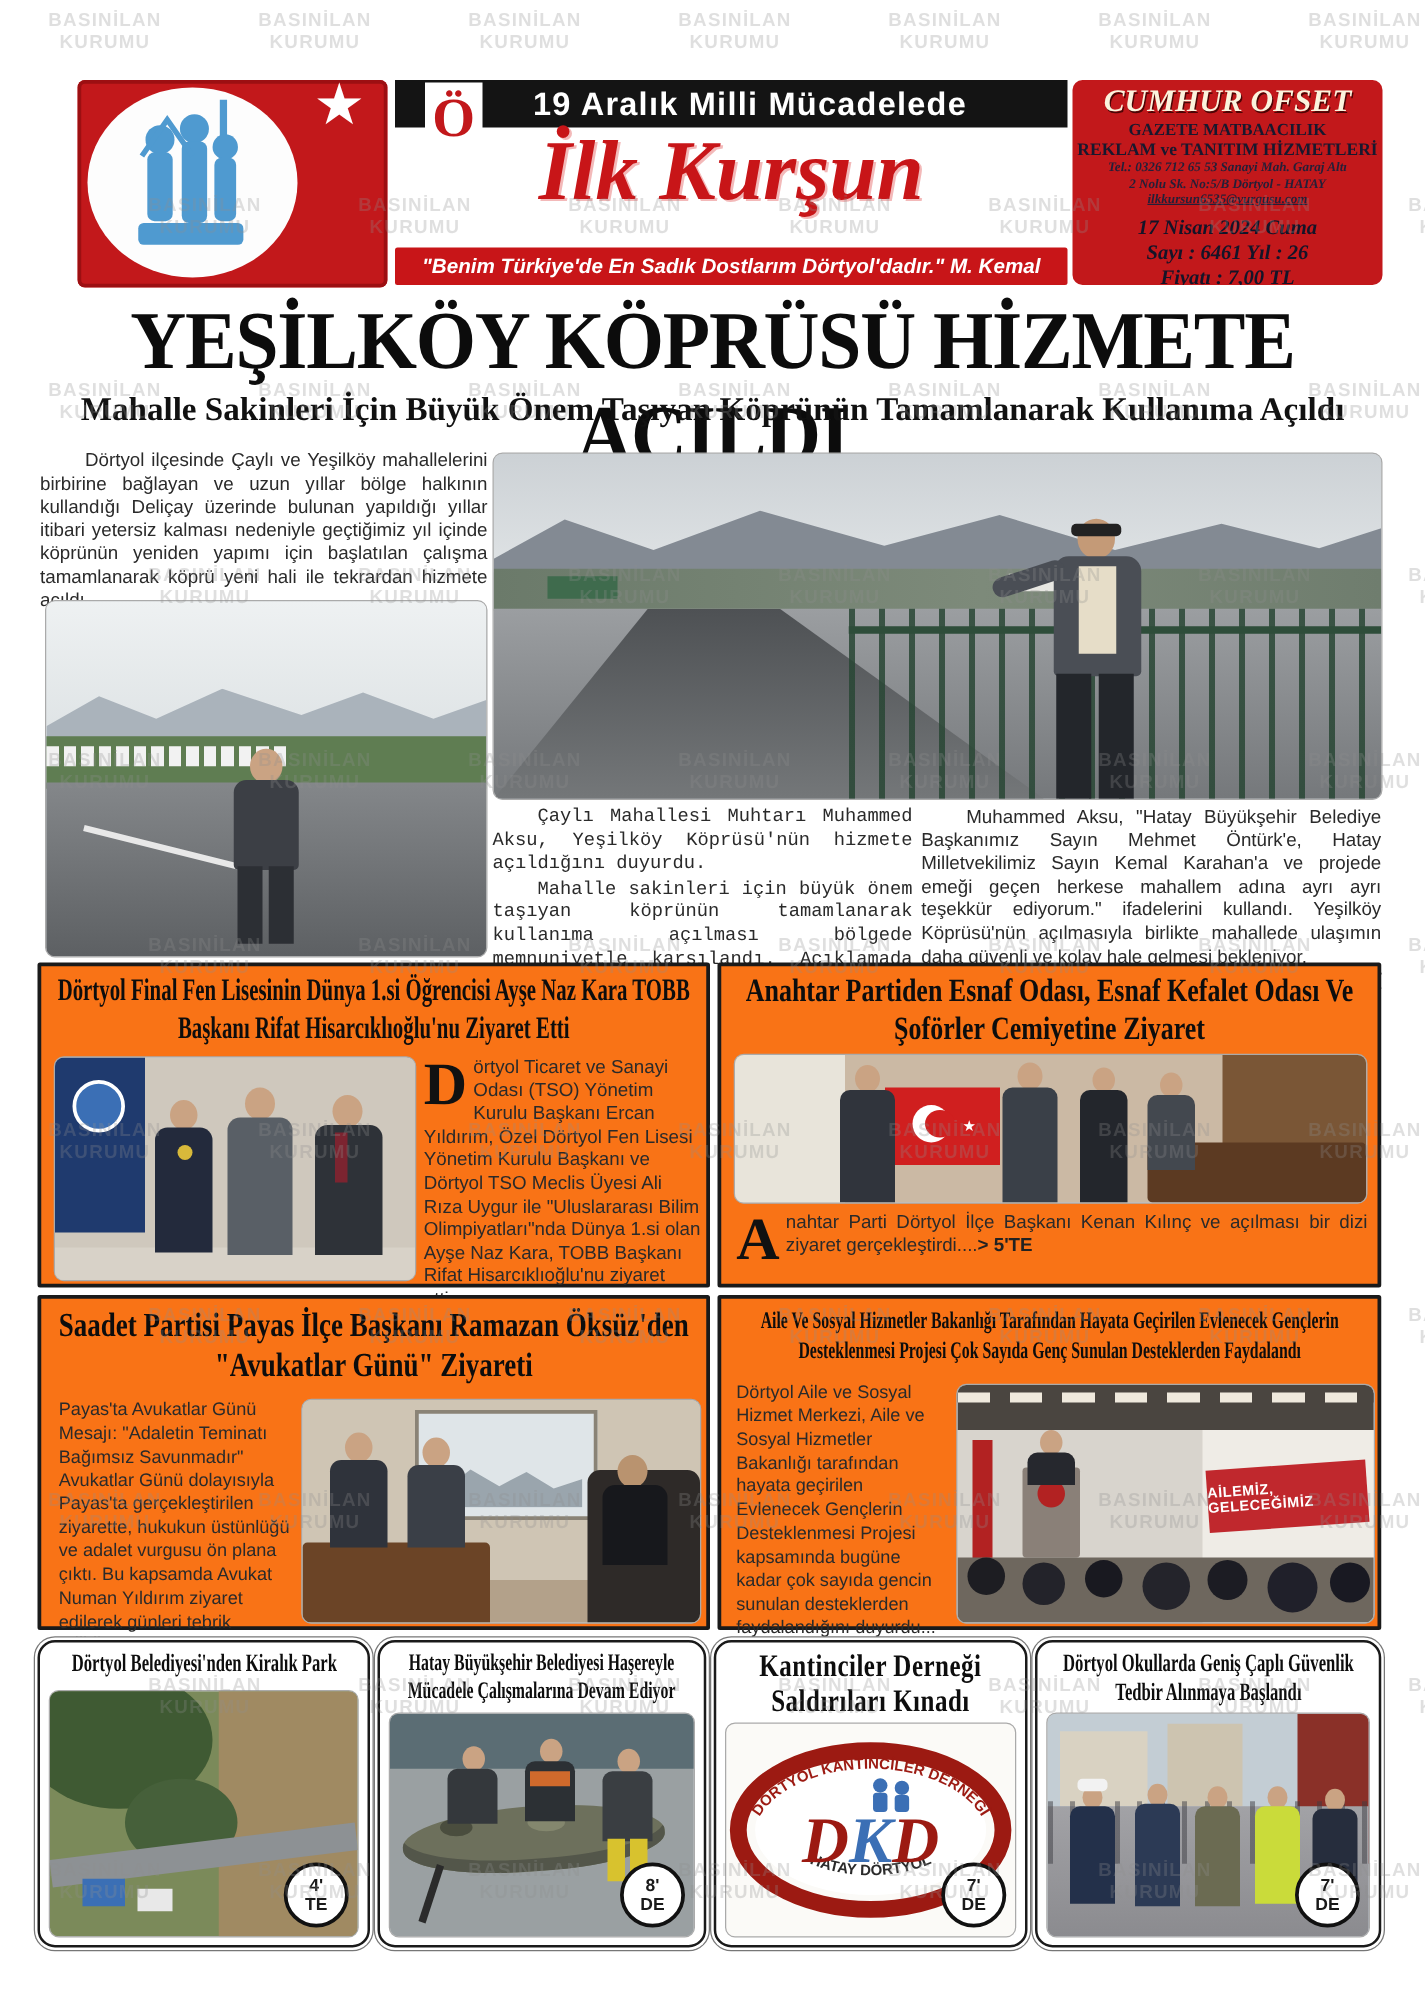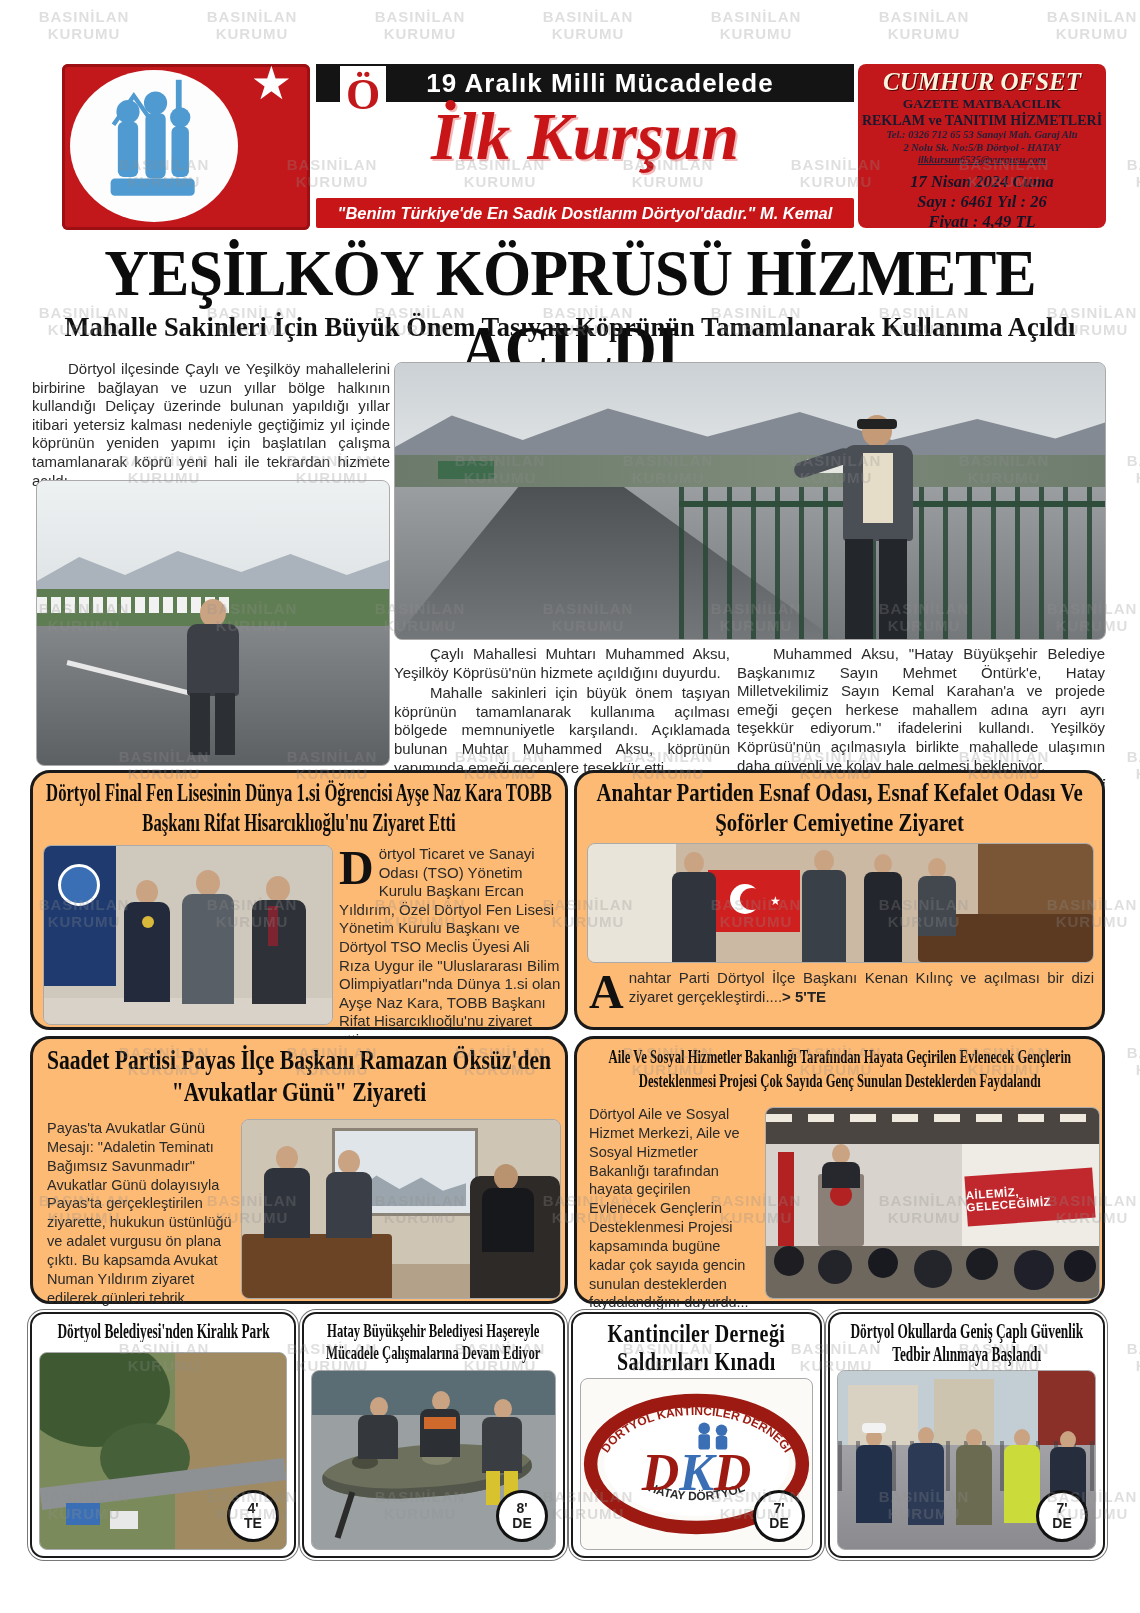--- a/index.html
+++ b/index.html
@@ -49,21 +49,21 @@
   .cond80{display:block;width:125%;margin-left:-12.5%;transform:scaleX(0.8);}
 
   
   .body-txt{font-size:15px;line-height:1.24;text-align:justify;color:#2a2a2a;}
   .ind{text-indent:36px;margin:0 0 2px 0;}
   .byline{text-align:right;font-style:italic;font-weight:bold;font-size:14.5px;text-decoration:underline;color:#222;margin-top:2px;}
   .dropcap{float:left;font-family:"Liberation Serif",serif;font-weight:bold;font-size:48px;line-height:.82;margin:3px 5px 0 0;color:#111;}
   .morelink{font-weight:bold;color:#222;}
 
   
-  .artbox{position:absolute;border:3px solid #1a1a1a;border-radius:20px;background:#fdba74;box-sizing:border-box;}
+  .artbox{position:absolute;border:3px solid #1a1a1a;border-radius:2px;background:#f97316;box-sizing:border-box;}
   .bbox{position:absolute;border:2.5px solid #1a1a1a;border-radius:14px;background:#fff;box-sizing:border-box;
         box-shadow:0 0 0 2px #fff,0 0 0 3px #777;}
   .arthead{text-align:center;font-family:"Liberation Serif",serif;font-weight:bold;color:#0d0d0d;overflow:hidden;}
 
   
   .photo{position:absolute;overflow:hidden;border-radius:8px;background:#cfd3d6;border:1px solid #aaa;}
   .photo>div{position:absolute;}
   .fig-head{position:absolute;border-radius:50%;background:#caa383;}
 
   .badge{position:absolute;right:7px;bottom:7px;width:46px;height:46px;background:#fff;border:3px solid #111;
@@ -103,21 +103,21 @@
 
   <div class="abs cumhur serif">
     <div class="cu1">CUMHUR OFSET</div>
     <div class="cu2">GAZETE MATBAACILIK</div>
     <div class="cu3">REKLAM ve TANITIM HİZMETLERİ</div>
     <div class="cu-small">Tel.: 0326 712 65 53 Sanayi Mah. Garaj Altı</div>
     <div class="cu-small">2 Nolu Sk. No:5/B    Dörtyol - HATAY</div>
     <div class="cu-small" style="text-decoration:underline;">ilkkursun6535@vurgusu.com</div>
     <div class="cu-date">17 Nisan 2024 Cuma</div>
     <div class="cu-date" style="margin-top:0;">Sayı : 6461 Yıl : 26</div>
-    <div class="cu-date" style="margin-top:0;">Fiyatı : 4,49 TL</div>
+    <div class="cu-date" style="margin-top:0;">Fiyatı : 7,00 TL</div>
   </div>
 
   <div class="abs main-headline serif">YEŞİLKÖY KÖPRÜSÜ HİZMETE AÇILDI</div>
   <div class="abs sub-headline serif">Mahalle Sakinleri İçin Büyük Önem Taşıyan Köprünün Tamamlanarak Kullanıma Açıldı</div>
 
   <div class="abs body-txt" style="left:32px;top:360px;width:358px;">
     <p class="ind">Dörtyol ilçesinde Çaylı ve Yeşilköy mahallelerini birbirine bağlayan ve uzun yıllar bölge halkının kullandığı Deliçay üzerinde bulunan yapıldığı yıllar itibari yetersiz kalması nedeniyle geçtiğimiz yıl içinde köprünün yeniden yapımı için başlatılan çalışma tamamlanarak köprü yeni hali ile tekrardan hizmete açıldı.</p>
   </div>
 
   <div class="photo" style="left:36px;top:480px;width:352px;height:284px;">
@@ -145,21 +145,21 @@
     <div style="left:40%;top:138px;width:60%;height:6px;background:#2e4d3a;"></div>
     <div class="fig-head" style="left:467px;top:52px;width:30px;height:32px;background:#c49a77;"></div>
     <div style="left:462px;top:56px;width:40px;height:10px;background:#222;border-radius:4px;"></div>
     <div style="left:448px;top:82px;width:70px;height:96px;background:#4a4e55;border-radius:12px 12px 4px 4px;"></div>
     <div style="left:468px;top:90px;width:30px;height:70px;background:#e6ddc8;"></div>
     <div style="left:398px;top:92px;width:60px;height:16px;background:#4a4e55;border-radius:8px;transform:rotate(-18deg);"></div>
     <div style="left:450px;top:176px;width:28px;height:100px;background:#23262b;"></div>
     <div style="left:484px;top:176px;width:28px;height:100px;background:#23262b;"></div>
   </div>
 
-  <div class="abs body-txt" style="left:394px;top:645px;width:336px;">
+  <div class="abs body-txt" style="left:394px;top:645px;width:336px;font-family:Liberation Mono, monospace;">
     <p class="ind">Çaylı Mahallesi Muhtarı Muhammed Aksu, Yeşilköy Köprüsü'nün hizmete açıldığını duyurdu.</p>
     <p class="ind">Mahalle sakinleri için büyük önem taşıyan köprünün tamamlanarak kullanıma açılması bölgede memnuniyetle karşılandı. Açıklamada bulunan Muhtar Muhammed Aksu, köprünün yapımında emeği geçenlere teşekkür etti.</p>
   </div>
   <div class="abs body-txt" style="left:737px;top:645px;width:368px;">
     <p class="ind">Muhammed Aksu, "Hatay Büyükşehir Belediye Başkanımız Sayın Mehmet Öntürk'e, Hatay Milletvekilimiz Sayın Kemal Karahan'a ve projede emeği geçen herkese mahallem adına ayrı ayrı teşekkür ediyorum." ifadelerini kullandı. Yeşilköy Köprüsü'nün açılmasıyla birlikte mahallede ulaşımın daha güvenli ve kolay hale gelmesi bekleniyor.</p>
     <div class="byline">Haber Merkezi</div>
   </div>
 
   <div class="artbox" style="left:30px;top:770px;width:538px;height:260px;">
     <div class="arthead" style="margin:5px 10px 0;font-size:25px;line-height:1.18;">

